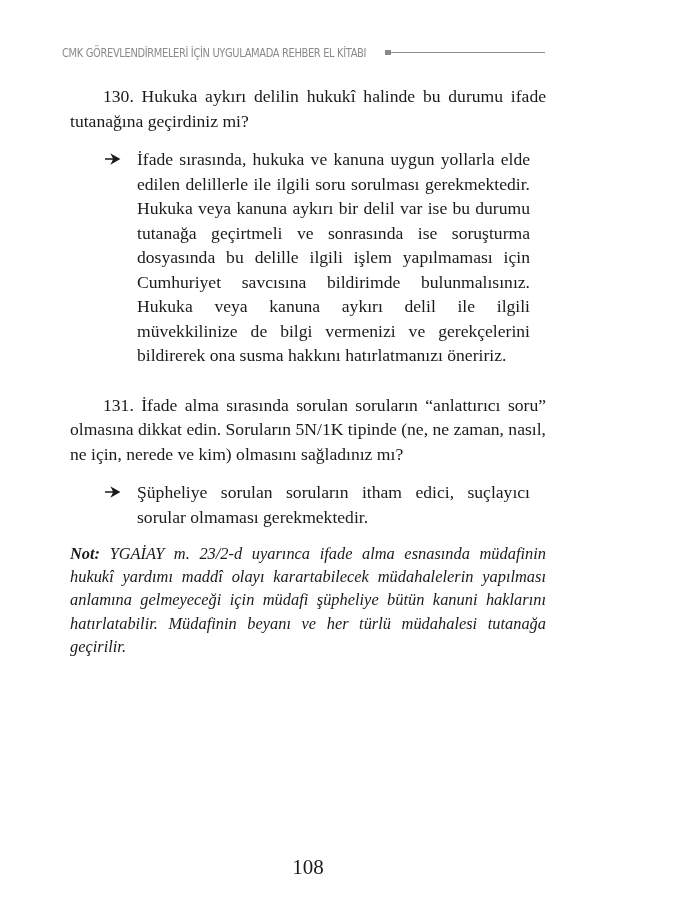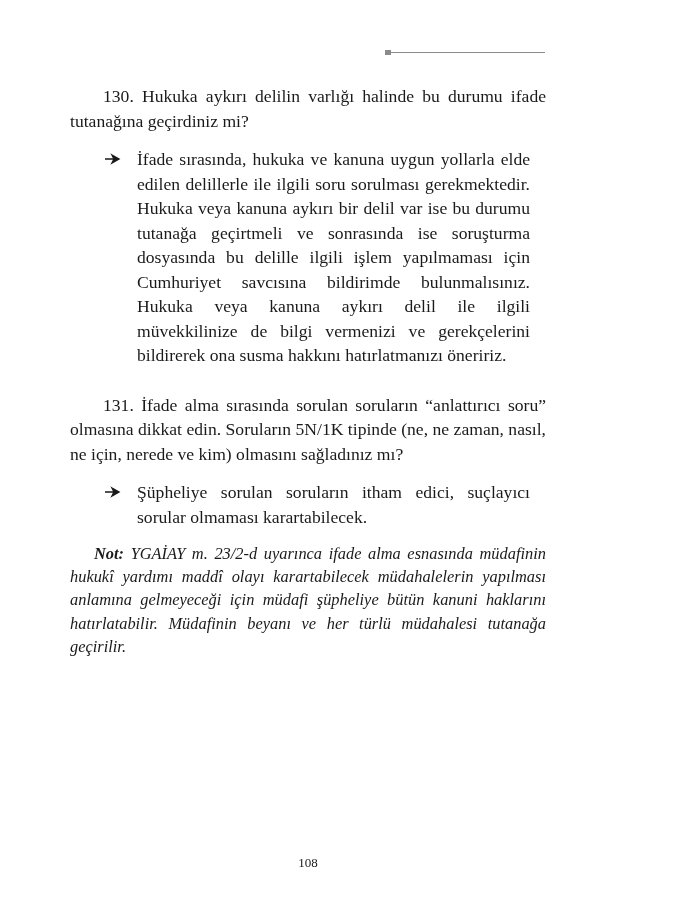--- a/index.html
+++ b/index.html
@@ -33,57 +33,60 @@
     .bullets { margin: 14px 16px 0 0; padding: 0; list-style: none; }
     .bullet { position: relative; padding-left: 67px; text-align: justify; margin: 0 0 13px 0; }
     .bullet .arrow {
       position: absolute; left: 34px; top: 0; width: 18px; height: 24px;
     }
     .q131 { margin-top: 25px; }
     .note {
       margin-top: 8px; font-style: italic; font-size: 16.4px; line-height: 23.2px;
       text-align: justify;
     }
-    .note .label { font-weight: bold; margin-left: 24px; }
+    .note .label { font-weight: bold; }
     .page-number {
       position: absolute; left: 0; width: 616px; top: 855px; text-align: center;
-      font-family: "Liberation Serif", serif; font-size: 13px; color: #1a1a1a;
+      font-family: "Liberation Serif", serif; font-size: 21px; color: #1a1a1a;
     }
   </style>
 </head>
 <body>
 
 <div class="page">
 
+  <div class="running-header">
+    <span class="title">CMK GÖREVLENDİRMELERİ İÇİN UYGULAMADA REHBER EL KİTABI</span>
+  </div>
   <div class="header-rule">
     <span class="square"></span>
     <span class="line"></span>
   </div>
 
   <div class="content">
 
-    <p class="question"><span class="num">130.</span><span> Hukuka aykırı delilin varlığı halinde bu durumu ifade tutanağına geçirdiniz mi?</span></p>
+    <p class="question"><span class="num">130.</span><span> Hukuka aykırı delilin hukukî halinde bu durumu ifade tutanağına geçirdiniz mi?</span></p>
 
     <ul class="bullets">
       <li class="bullet">
         <svg class="arrow" viewBox="0 0 18 24">
             <path d="M1 12 H14 M8 8 L15 12 L8 16 L10 12 Z" stroke="#1a1a1a" stroke-width="1.4" fill="#1a1a1a"></path>
           </svg>
         <span>İfade sırasında, hukuka ve kanuna uygun yollarla elde edilen delillerle ile ilgili soru sorulması gerekmektedir. Hukuka veya kanuna aykırı bir delil var ise bu durumu tutanağa geçirtmeli ve sonrasında ise soruşturma dosyasında bu delille ilgili işlem yapılmaması için Cumhuriyet savcısına bildirimde bulunmalısınız. Hukuka veya kanuna aykırı delil ile ilgili müvekkilinize de bilgi vermenizi ve gerekçelerini bildirerek ona susma hakkını hatırlatmanızı öneririz.</span>
       </li>
     </ul>
 
     <p class="question q131"><span class="num">131.</span><span> İfade alma sırasında sorulan soruların “anlattırıcı soru” olmasına dikkat edin. Soruların 5N/1K tipinde (ne, ne zaman, nasıl, ne için, nerede ve kim) olmasını sağladınız mı?</span></p>
 
     <ul class="bullets">
       <li class="bullet">
         <svg class="arrow" viewBox="0 0 18 24">
             <path d="M1 12 H14 M8 8 L15 12 L8 16 L10 12 Z" stroke="#1a1a1a" stroke-width="1.4" fill="#1a1a1a"></path>
           </svg>
-        <span>Şüpheliye sorulan soruların itham edici, suçlayıcı sorular olmaması karartabilecek.</span>
+        <span>Şüpheliye sorulan soruların itham edici, suçlayıcı sorular olmaması gerekmektedir.</span>
       </li>
     </ul>
 
     <p class="note"><span class="label">Not:</span><span> YGAİAY m. 23/2-d uyarınca ifade alma esnasında müdafinin hukukî yardımı maddî olayı karartabilecek müdahalelerin yapılması anlamına gelmeyeceği için müdafi şüpheliye bütün kanuni haklarını hatırlatabilir. Müdafinin beyanı ve her türlü müdahalesi tutanağa geçirilir.</span></p>
   </div>
 
   <div class="page-number">108</div>
 </div>
 
 </body></html>

